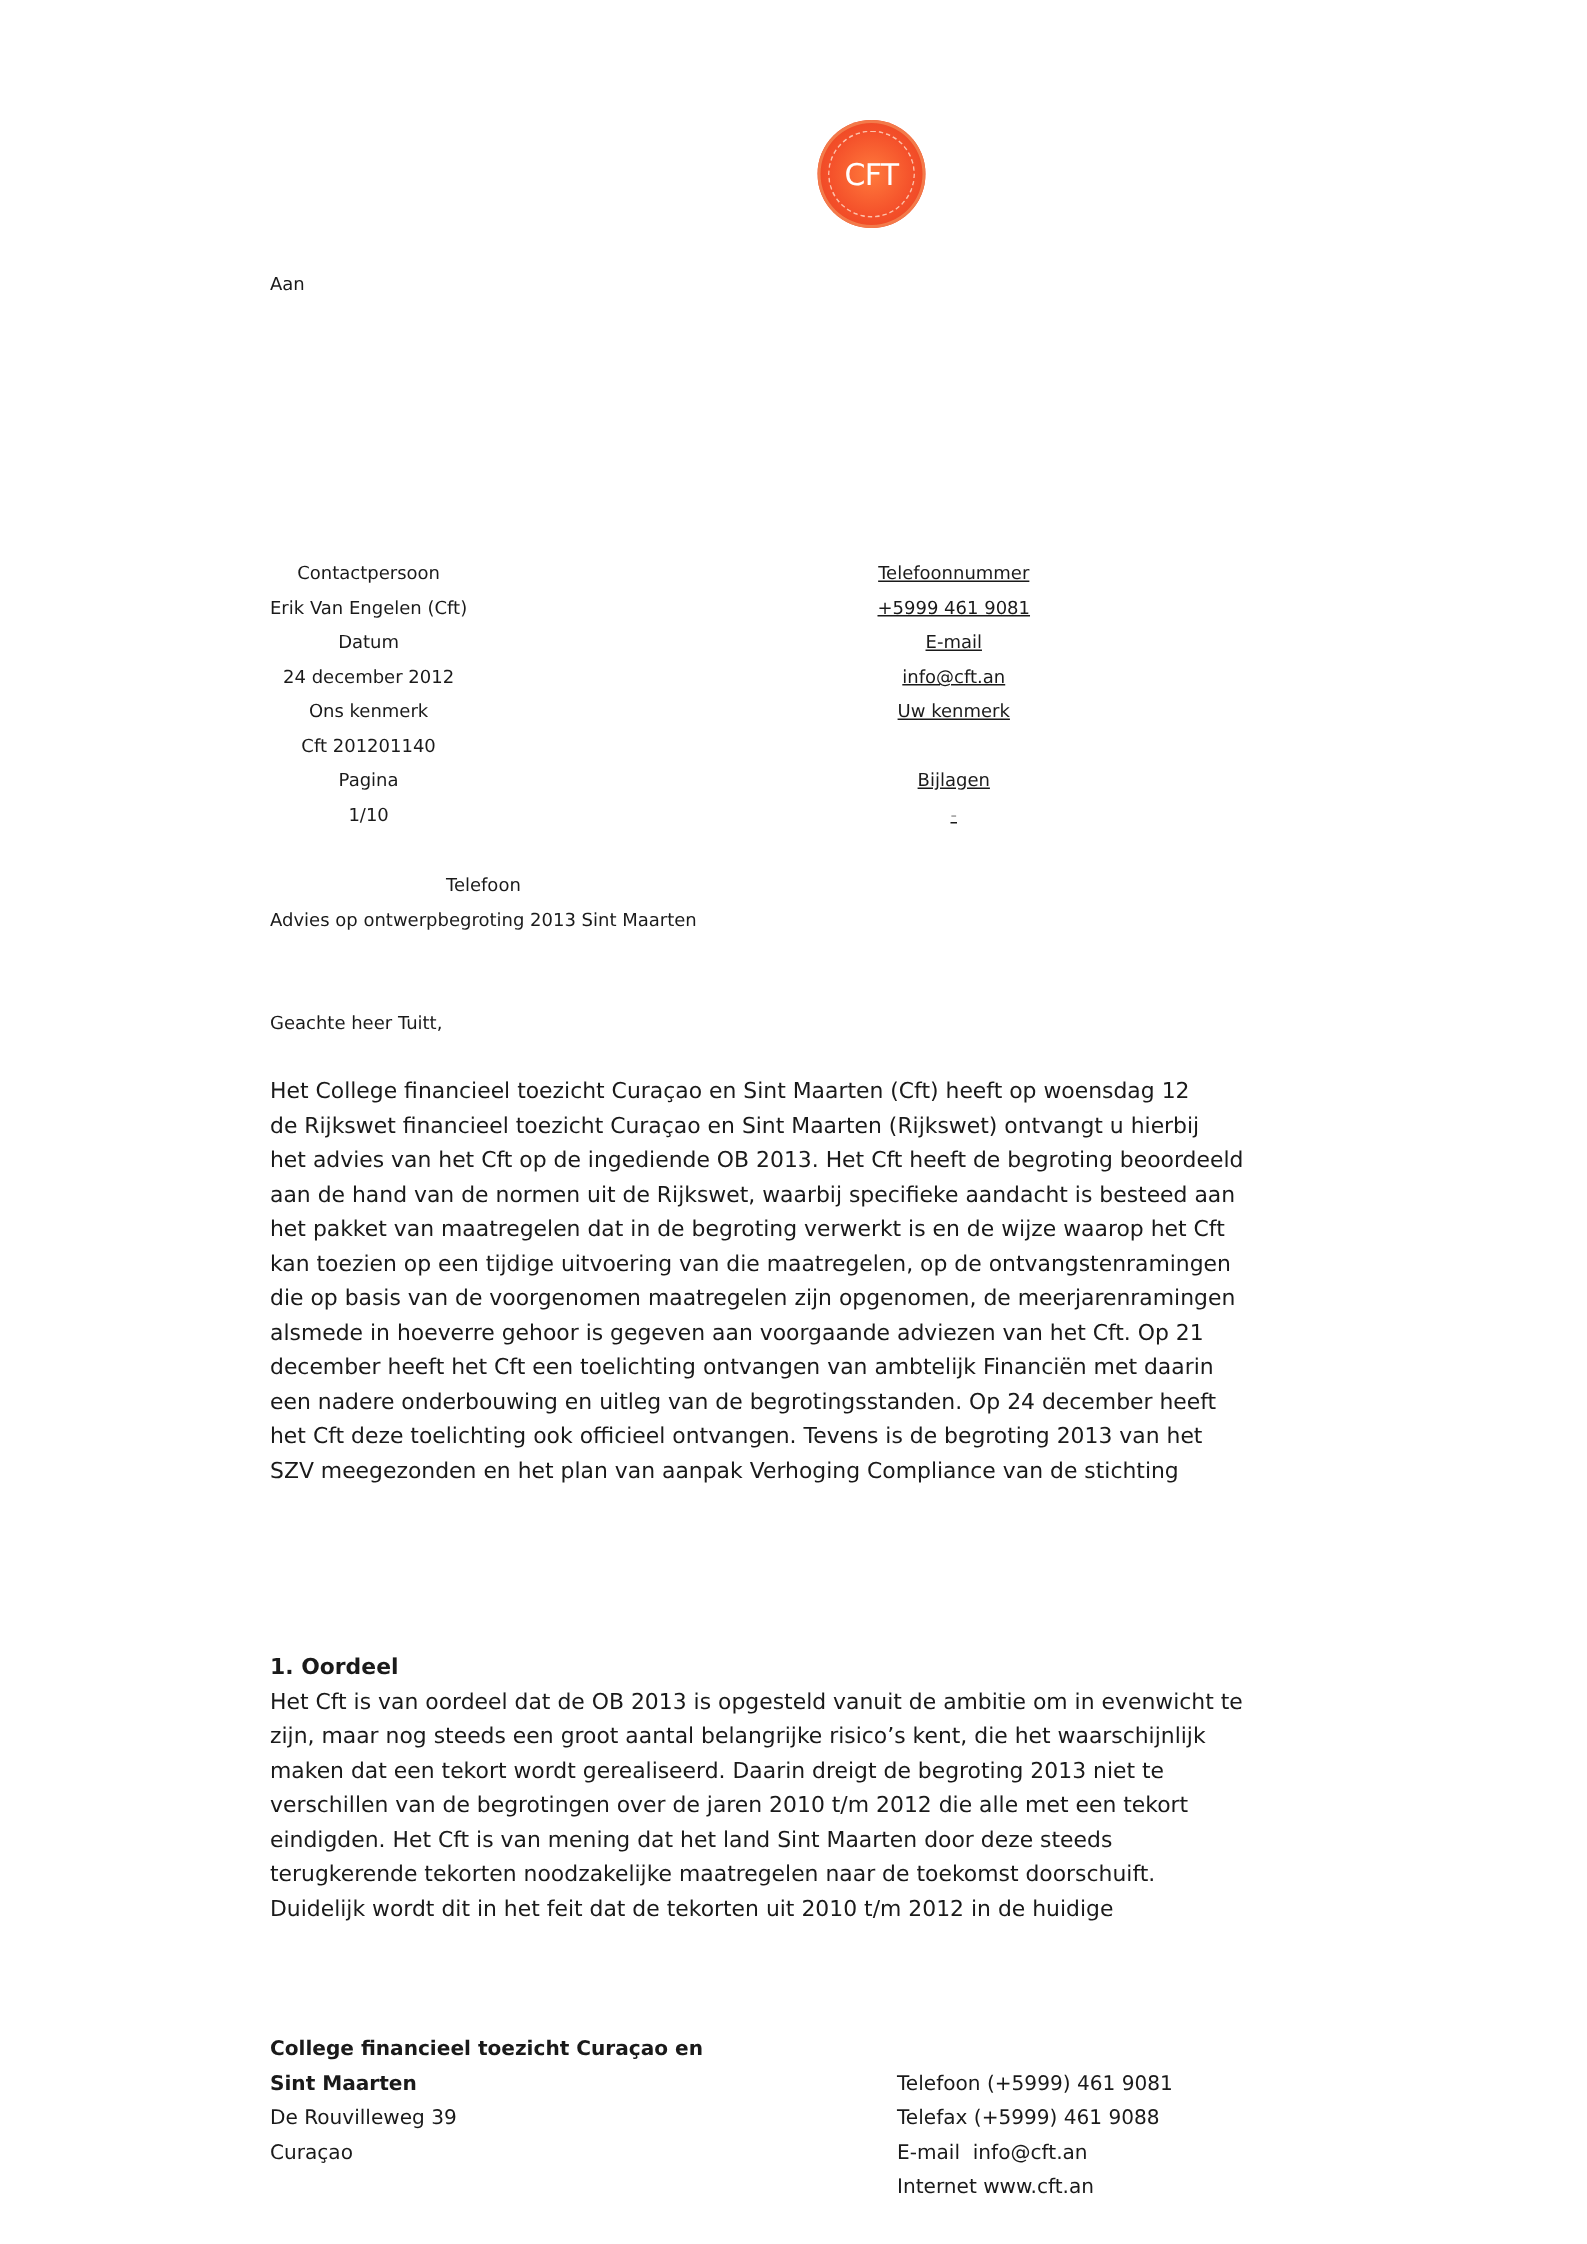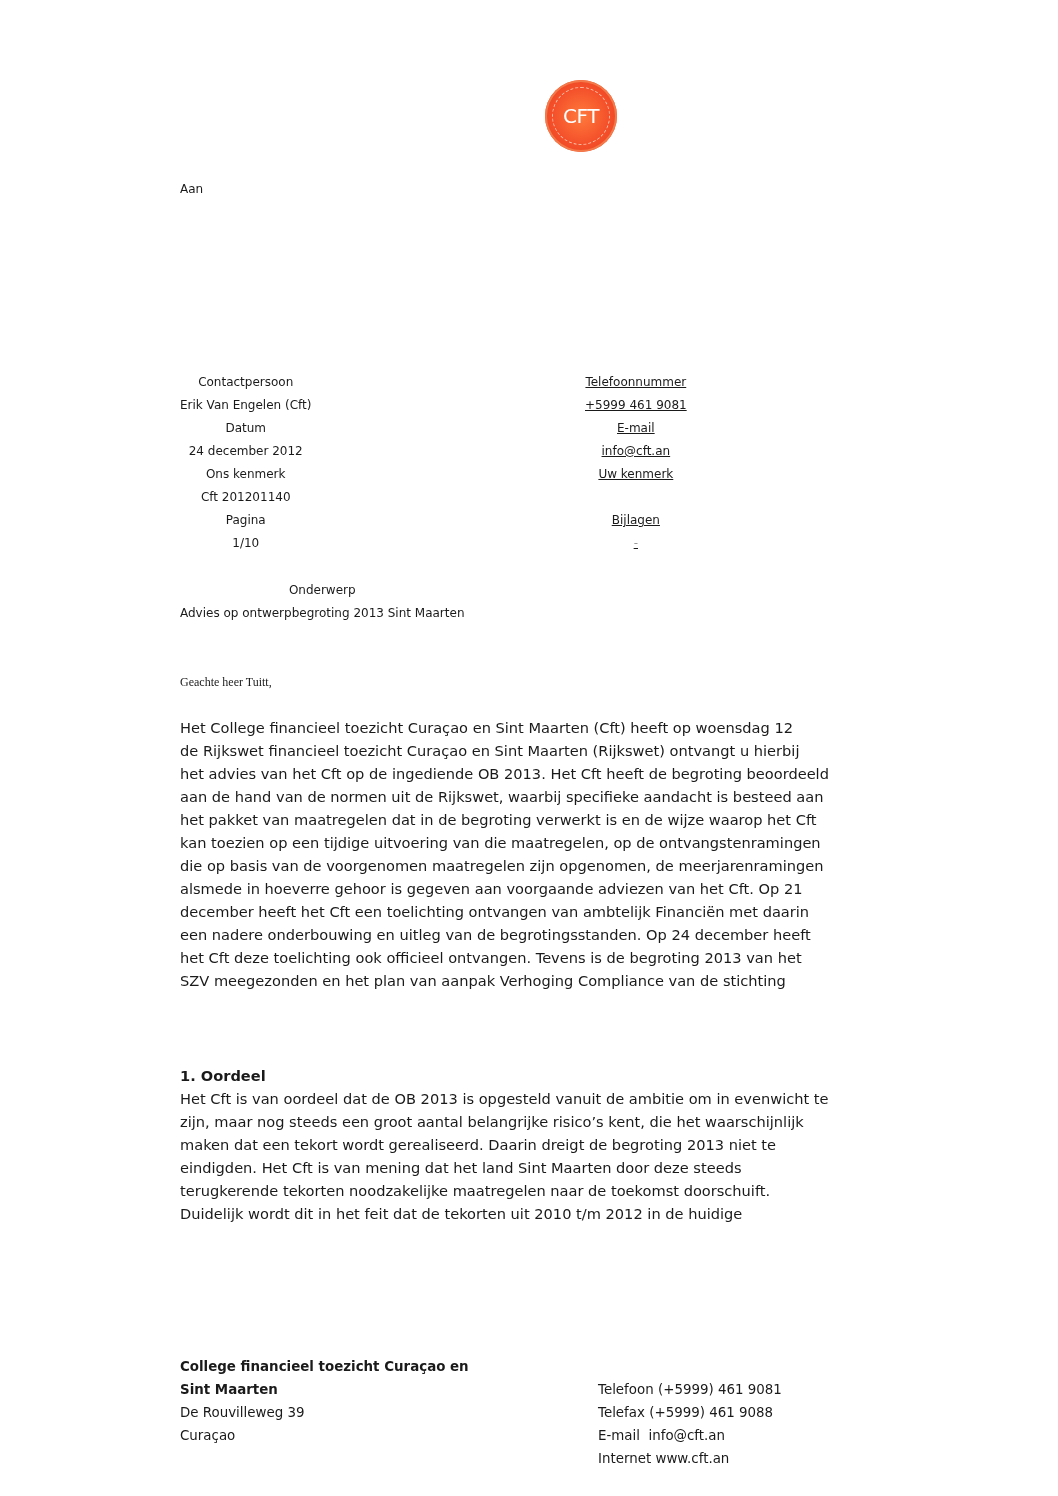--- a/index.html
+++ b/index.html
@@ -21,25 +21,25 @@
       position: absolute; left: 0; top: 0; width: 72px; height: 72px; line-height: 72px;
       text-align: center; font-family: "DejaVu Sans", sans-serif; font-weight: normal;
       color: #ffffff; font-size: 20px; letter-spacing: -0.5px;
     }
     .t { font-size: 12px; line-height: 23px; white-space: nowrap; text-align: center; }
     .addr { left: 180px; top: 178px; }
     .meta-left { left: 180px; top: 371px; }
     .meta-right { left: 585px; top: 371px; text-decoration: underline; }
     .meta-left div, .meta-right div { height: 23px; }
     .subject { left: 180px; top: 579px; }
-    .salutation { left: 180px; top: 671px; font-family: Liberation Serif, serif; }
+    .salutation { left: 180px; top: 671px; }
     .body { left: 180px; top: 716px; width: 720px; }
     .body .line { font-size: 14.6px; line-height: 23px; white-space: nowrap; }
     .section { left: 180px; top: 1064px; width: 720px; }
-    .section .heading { font-weight: bold; font-size: 14.6px; line-height: 23px; }
+    .section .heading { font-weight: bold; font-size: 14.6px; line-height: 23px; margin-top: 36px; }
     .section .line { font-size: 14.6px; line-height: 23px; white-space: nowrap; }
     .footer-left { left: 180px; top: 1355px; }
     .footer-left .b { font-weight: bold; font-size: 13.4px; line-height: 23px; }
     .footer-left .n { font-size: 13.4px; line-height: 23px; }
     .footer-right { left: 598px; top: 1378px; }
     .footer-right div { font-size: 13.4px; line-height: 23px; white-space: nowrap; }
   </style>
 </head>
 <body>
 
@@ -68,21 +68,21 @@
   <div>+5999 461 9081</div>
   <div>E-mail</div>
   <div>info@cft.an</div>
   <div>Uw kenmerk</div>
   <div></div>
   <div>Bijlagen</div>
   <div style="color:#999;">-</div>
 </div>
 
 <div class="abs subject t">
-  <div>Onderwerp</div>
+  <div>Telefoon</div>
   <div>Advies op ontwerpbegroting 2013 Sint Maarten</div>
 </div>
 
 <div class="abs salutation t">Geachte heer Tuitt,</div>
 
 <div class="abs body">
   <div class="line">Het College financieel toezicht Curaçao en Sint Maarten (Cft) heeft op woensdag 12</div>
   <div class="line">de Rijkswet financieel toezicht Curaçao en Sint Maarten (Rijkswet) ontvangt u hierbij</div>
   <div class="line">het advies van het Cft op de ingediende OB 2013. Het Cft heeft de begroting beoordeeld</div>
   <div class="line">aan de hand van de normen uit de Rijkswet, waarbij specifieke aandacht is besteed aan</div>
@@ -94,20 +94,21 @@
   <div class="line">een nadere onderbouwing en uitleg van de begrotingsstanden. Op 24 december heeft</div>
   <div class="line">het Cft deze toelichting ook officieel ontvangen. Tevens is de begroting 2013 van het</div>
   <div class="line">SZV meegezonden en het plan van aanpak Verhoging Compliance van de stichting</div>
 </div>
 
 <div class="abs section">
   <div class="heading">1. Oordeel</div>
   <div class="line">Het Cft is van oordeel dat de OB 2013 is opgesteld vanuit de ambitie om in evenwicht te</div>
   <div class="line">zijn, maar nog steeds een groot aantal belangrijke risico’s kent, die het waarschijnlijk</div>
   <div class="line">maken dat een tekort wordt gerealiseerd. Daarin dreigt de begroting 2013 niet te</div>
+  <div class="line">verschillen van de begrotingen over de jaren 2010 t/m 2012 die alle met een tekort</div>
   <div class="line">eindigden. Het Cft is van mening dat het land Sint Maarten door deze steeds</div>
   <div class="line">terugkerende tekorten noodzakelijke maatregelen naar de toekomst doorschuift.</div>
   <div class="line">Duidelijk wordt dit in het feit dat de tekorten uit 2010 t/m 2012 in de huidige</div>
 </div>
 
 <div class="abs footer-left">
   <div class="b">College financieel toezicht Curaçao en</div>
   <div class="b">Sint Maarten</div>
   <div class="n">De Rouvilleweg 39</div>
   <div class="n">Curaçao</div>

